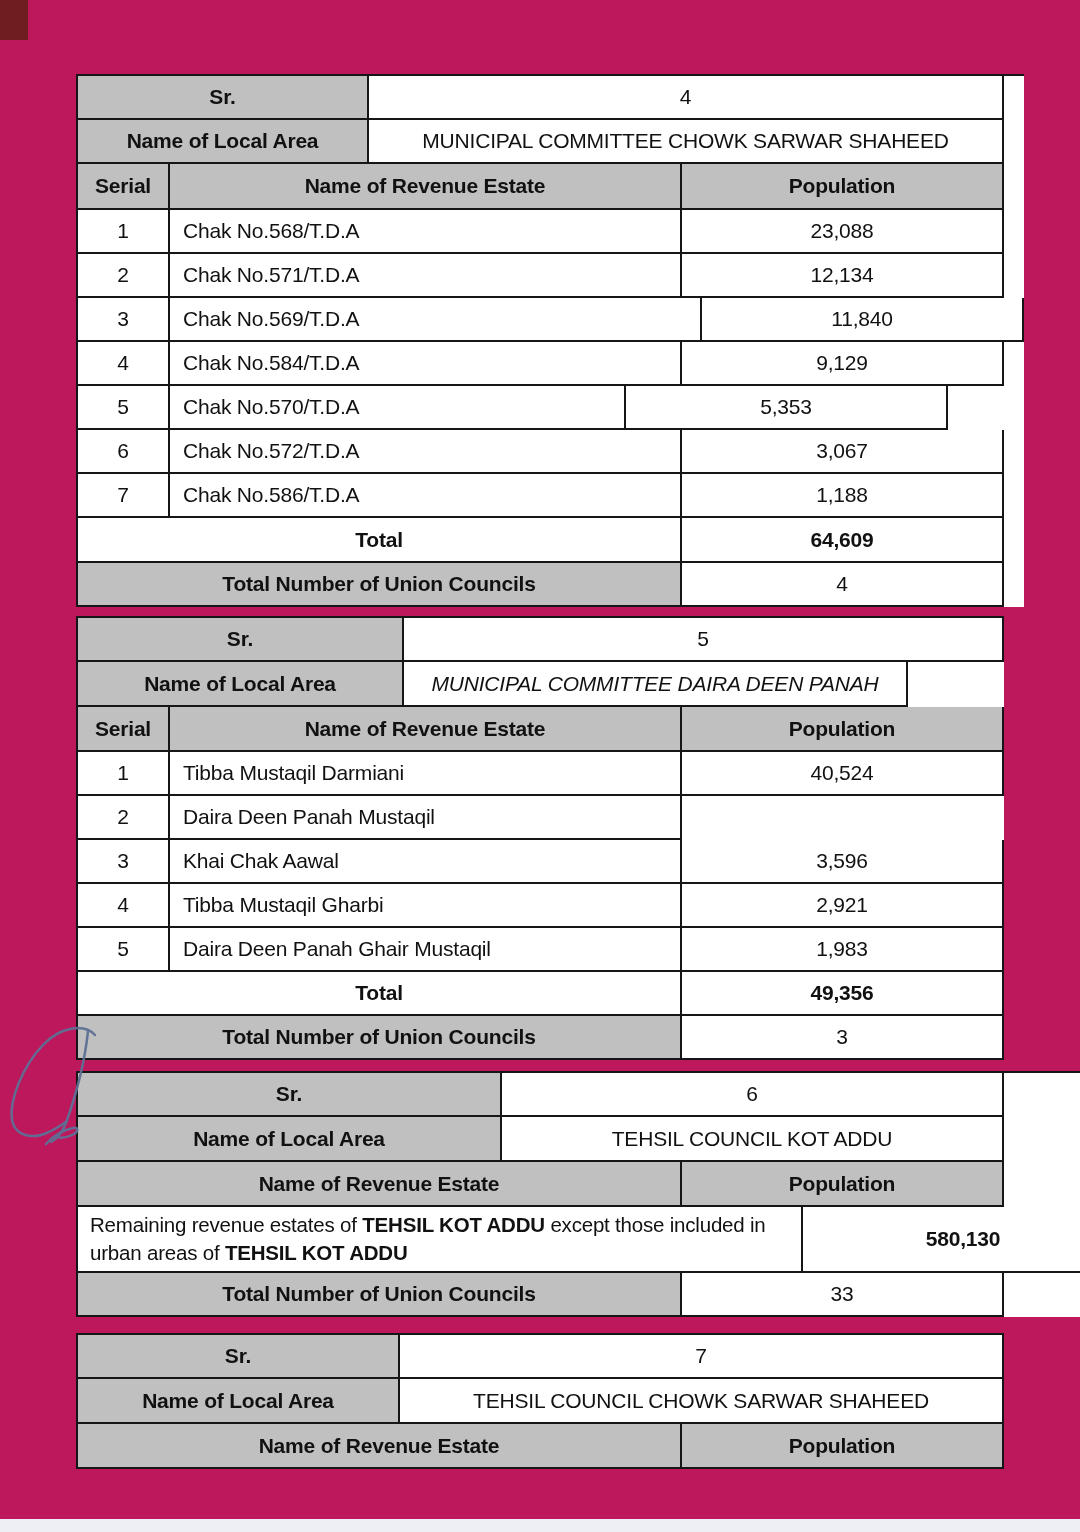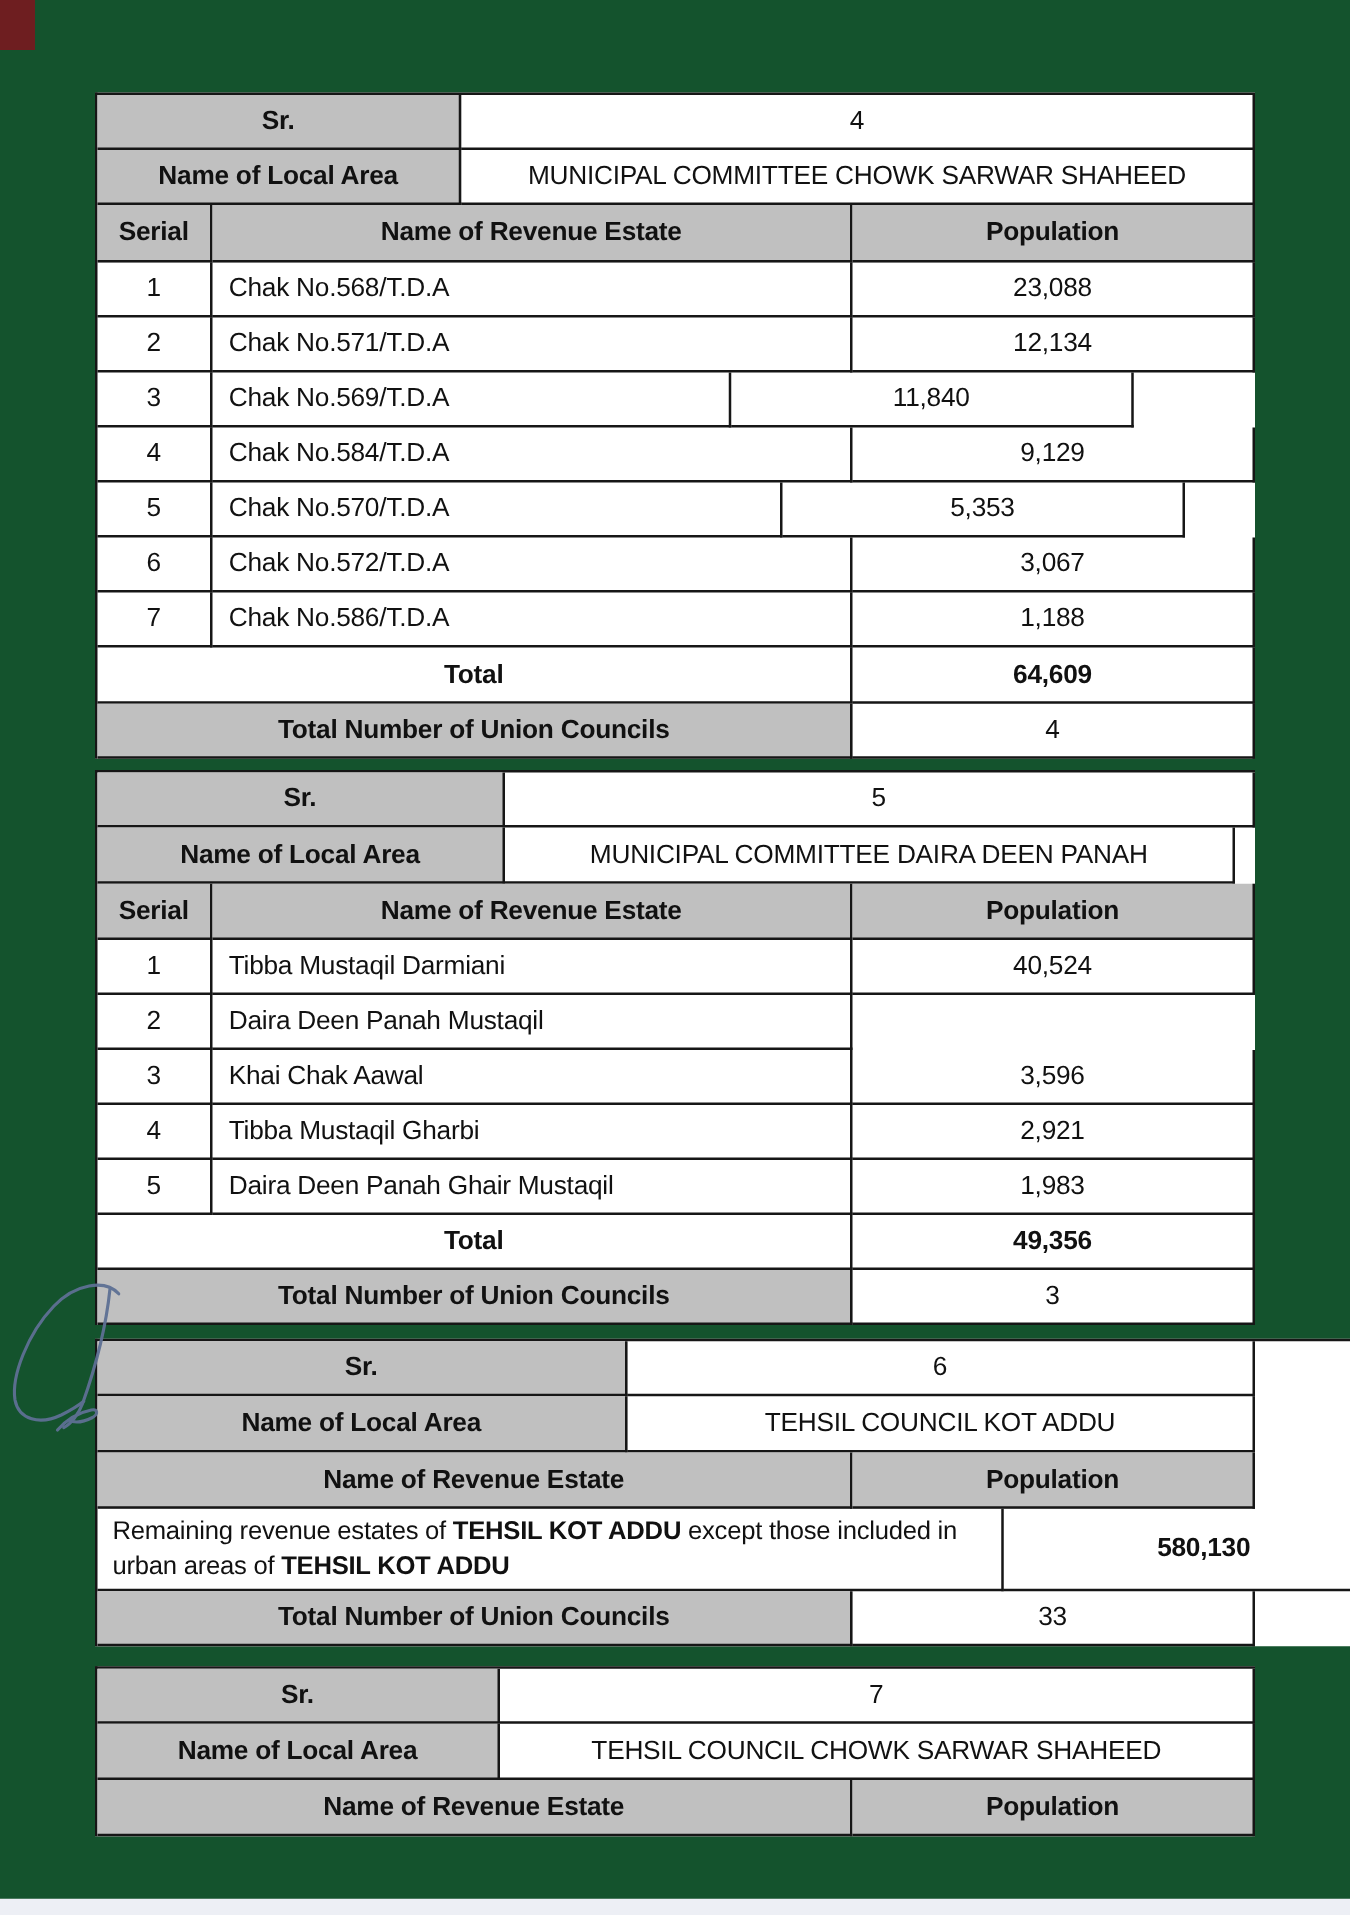--- a/index.html
+++ b/index.html
@@ -1,17 +1,17 @@
 <!DOCTYPE html>
 <html><head>
 <meta charset="utf-8">
 <style>
   html,body{margin:0;padding:0;background:#ffffff;}
   #page{
-    position:relative;width:1080px;height:1532px;background:#14532d;overflow:hidden;
+    position:relative;width:1080px;height:1532px;background:#be185d;overflow:hidden;
     font-family:"Liberation Sans","DejaVu Sans",sans-serif;color:#111;
   }
   .tbl{position:absolute;border-top:2px solid #161616;border-left:2px solid #161616;background:#fff;}
   .r{display:flex;}
   .c{
     box-sizing:border-box;border-right:2px solid #161616;border-bottom:2px solid #161616;
     display:flex;align-items:center;justify-content:center;height:44px;
     font-size:21px;letter-spacing:-0.2px;text-align:center;
   }
   .g{background:#c0c0c0;}
@@ -52,21 +52,21 @@
       <div class="c left" style="width:512px;">Chak No.568/T.D.A</div>
       <div class="c" style="width:322px;">23,088</div>
     </div>
     <div class="r">
       <div class="c" style="width:92px;">2</div>
       <div class="c left" style="width:512px;">Chak No.571/T.D.A</div>
       <div class="c" style="width:322px;">12,134</div>
     </div>
     <div class="r">
       <div class="c" style="width:92px;">3</div>
-      <div class="c left" style="width:415px;">Chak No.569/T.D.A</div>
+      <div class="c left" style="width:532px;">Chak No.569/T.D.A</div>
       <div class="c" style="width:322px;">11,840</div>
     </div>
     <div class="r">
       <div class="c" style="width:92px;">4</div>
       <div class="c left" style="width:512px;">Chak No.584/T.D.A</div>
       <div class="c" style="width:322px;">9,129</div>
     </div>
     <div class="r">
       <div class="c" style="width:92px;">5</div>
       <div class="c left" style="width:456px;">Chak No.570/T.D.A</div>
@@ -92,21 +92,21 @@
     </div>
   </div>
 
   <div class="tbl" style="left:76px;top:616px;">
     <div class="r">
       <div class="c g b" style="width:326px;">Sr.</div>
       <div class="c" style="width:600px;">5</div>
     </div>
     <div class="r">
       <div class="c g b" style="width:326px;height:45px;">Name of Local Area</div>
-      <div class="c" style="width:584px;height:45px;">MUNICIPAL COMMITTEE DAIRA DEEN PANAH</div>
+      <div class="c" style="width:504px;height:45px;font-style:italic;">MUNICIPAL COMMITTEE DAIRA DEEN PANAH</div>
     </div>
     <div class="r">
       <div class="c g b" style="width:92px;height:45px;">Serial</div>
       <div class="c g b" style="width:512px;height:45px;">Name of Revenue Estate</div>
       <div class="c g b" style="width:322px;height:45px;">Population</div>
     </div>
     <div class="r">
       <div class="c" style="width:92px;">1</div>
       <div class="c left" style="width:512px;">Tibba Mustaqil Darmiani</div>
       <div class="c" style="width:322px;">40,524</div>

